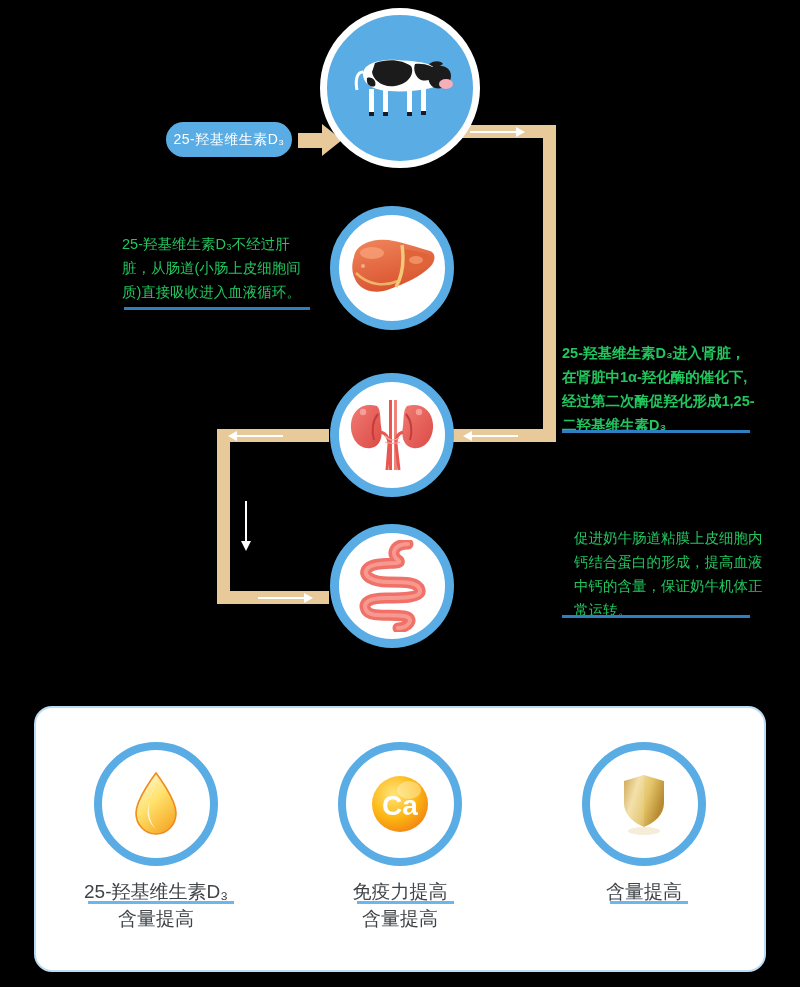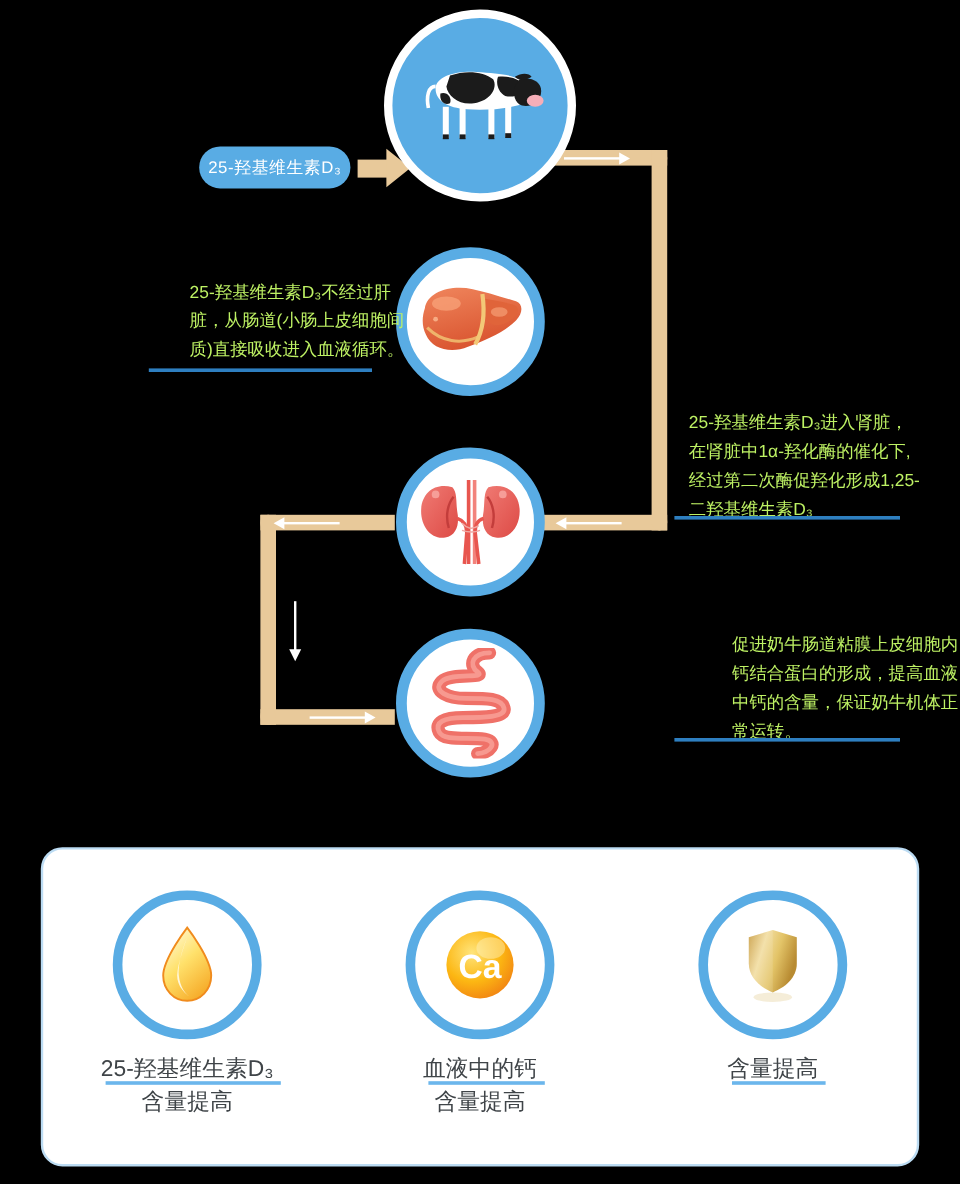--- a/index.html
+++ b/index.html
@@ -53,23 +53,23 @@
   
   .icon-circle{position:absolute;border-radius:50%;display:flex;align-items:center;justify-content:center;}
   .cow-circle{left:320px;top:8px;width:160px;height:160px;background:#59ace4;
       border:7px solid #fff;box-sizing:border-box;}
   .organ-circle{width:124px;height:124px;background:#fff;border:9px solid #59ace4;box-sizing:border-box;}
   .liver-circle{left:330px;top:206px;}
   .kidney-circle{left:330px;top:373px;}
   .intestine-circle{left:330px;top:524px;}
 
   
-  .note{position:absolute;color:#bef264;font-size:14.5px;line-height:24px;margin-left:36px;}
+  .note{position:absolute;color:#22c55e;font-size:14.5px;line-height:24px;}
   .note.left{left:122px;top:232px;width:192px;text-align:left;}
-  .note.right1{left:538px;top:341px;width:196px;}
+  .note.right1{left:562px;top:341px;width:196px;font-weight:bold;}
   .note.right2{left:574px;top:526px;width:196px;}
   .uline{position:absolute;height:3px;background:#2e7fc0;}
   .uline.u1{left:124px;top:307px;width:186px;}
   .uline.u2{left:562px;top:430px;width:188px;}
   .uline.u3{left:562px;top:615px;width:188px;}
 
   
   .card{position:absolute;left:34px;top:706px;width:732px;height:266px;
         background:#fff;border:2px solid #bcdcf3;border-radius:18px;box-sizing:border-box;}
   .benefits{position:absolute;left:34px;top:706px;width:732px;height:266px;
@@ -256,21 +256,21 @@
               <stop offset="55%" stop-color="#fcb713"></stop>
               <stop offset="100%" stop-color="#f07c12"></stop>
             </radialGradient>
           </defs>
           <circle cx="35" cy="35" r="28" fill="url(#cag)"></circle>
           <ellipse cx="44" cy="21" rx="12" ry="9" fill="#fff3c4" opacity="0.45"></ellipse>
           <text x="35" y="46" font-family="Liberation Sans, sans-serif" font-size="28" font-weight="bold" fill="#ffffff" text-anchor="middle">Ca</text>
         </svg>
       </div>
       <div class="b-label">
-        <span class="l1">血液中的钙</span><br>
+        <span class="l1">免疫力提高</span><br>
         <span>含量提高</span>
       </div>
     </div>
 
     <div class="benefit">
       <div class="b-circle">
         <svg width="56" height="70" viewBox="0 0 56 70">
           <defs>
             <linearGradient id="sg" x1="0" y1="0" x2="1" y2="0.4">
               <stop offset="0%" stop-color="#c79a3d"></stop>

